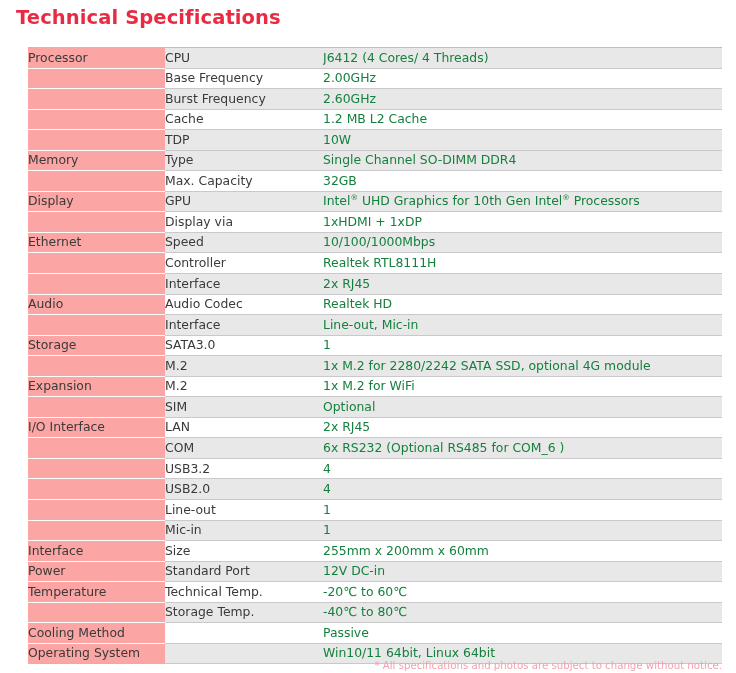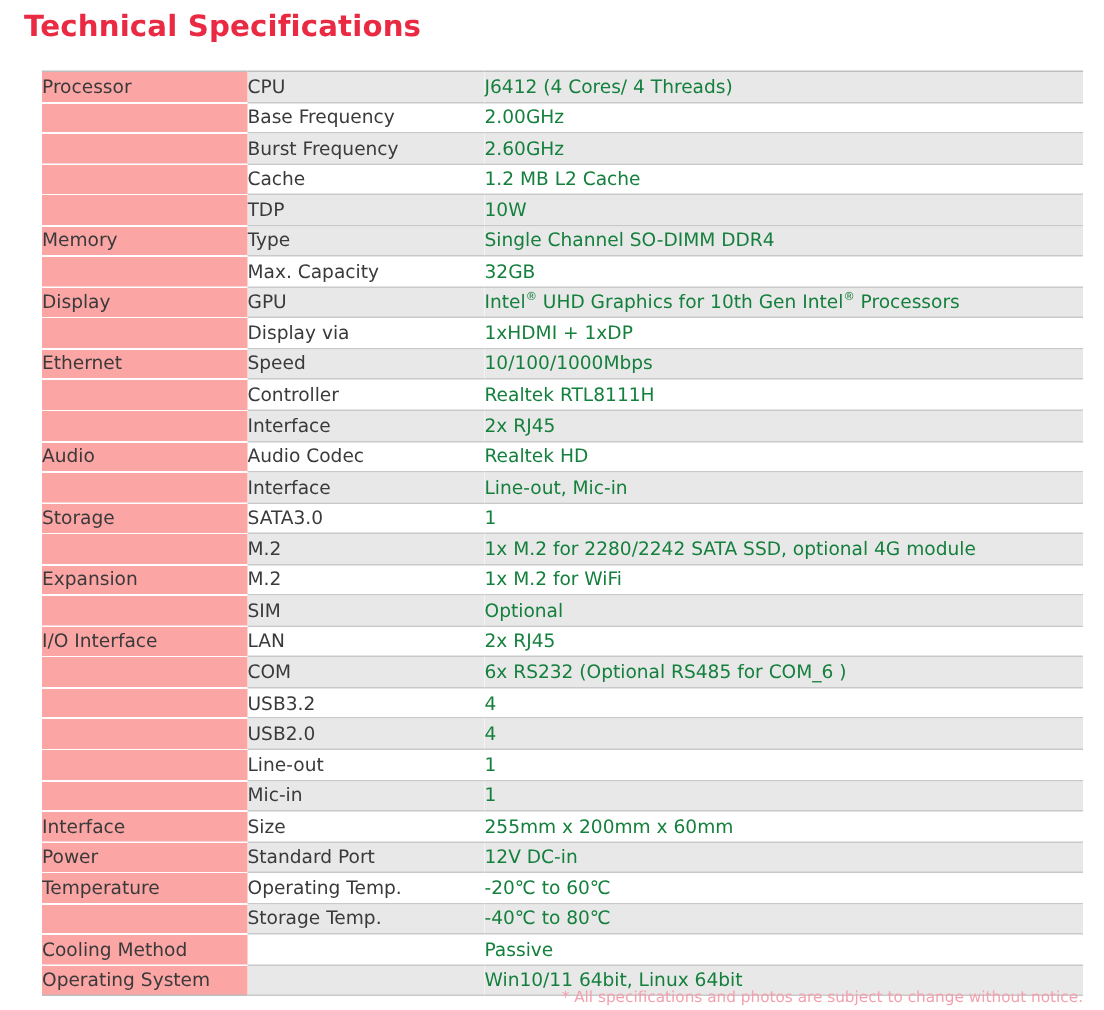--- a/index.html
+++ b/index.html
@@ -237,21 +237,21 @@
           <td class="sub">Size</td>
           <td class="val">255mm x 200mm x 60mm</td>
         </tr>
         <tr class="shade">
           <td class="cat">Power</td>
           <td class="sub">Standard Port</td>
           <td class="val">12V DC-in</td>
         </tr>
         <tr class="plain">
           <td class="cat">Temperature</td>
-          <td class="sub">Operating Temp.</td>
+          <td class="sub">Technical Temp.</td>
           <td class="val">-20℃ to 60℃</td>
         </tr>
         <tr class="shade">
           <td class="cat"></td>
           <td class="sub">Storage Temp.</td>
           <td class="val">-40℃ to 80℃</td>
         </tr>
         <tr class="plain">
           <td class="cat">Cooling Method</td>
           <td class="sub"></td>

